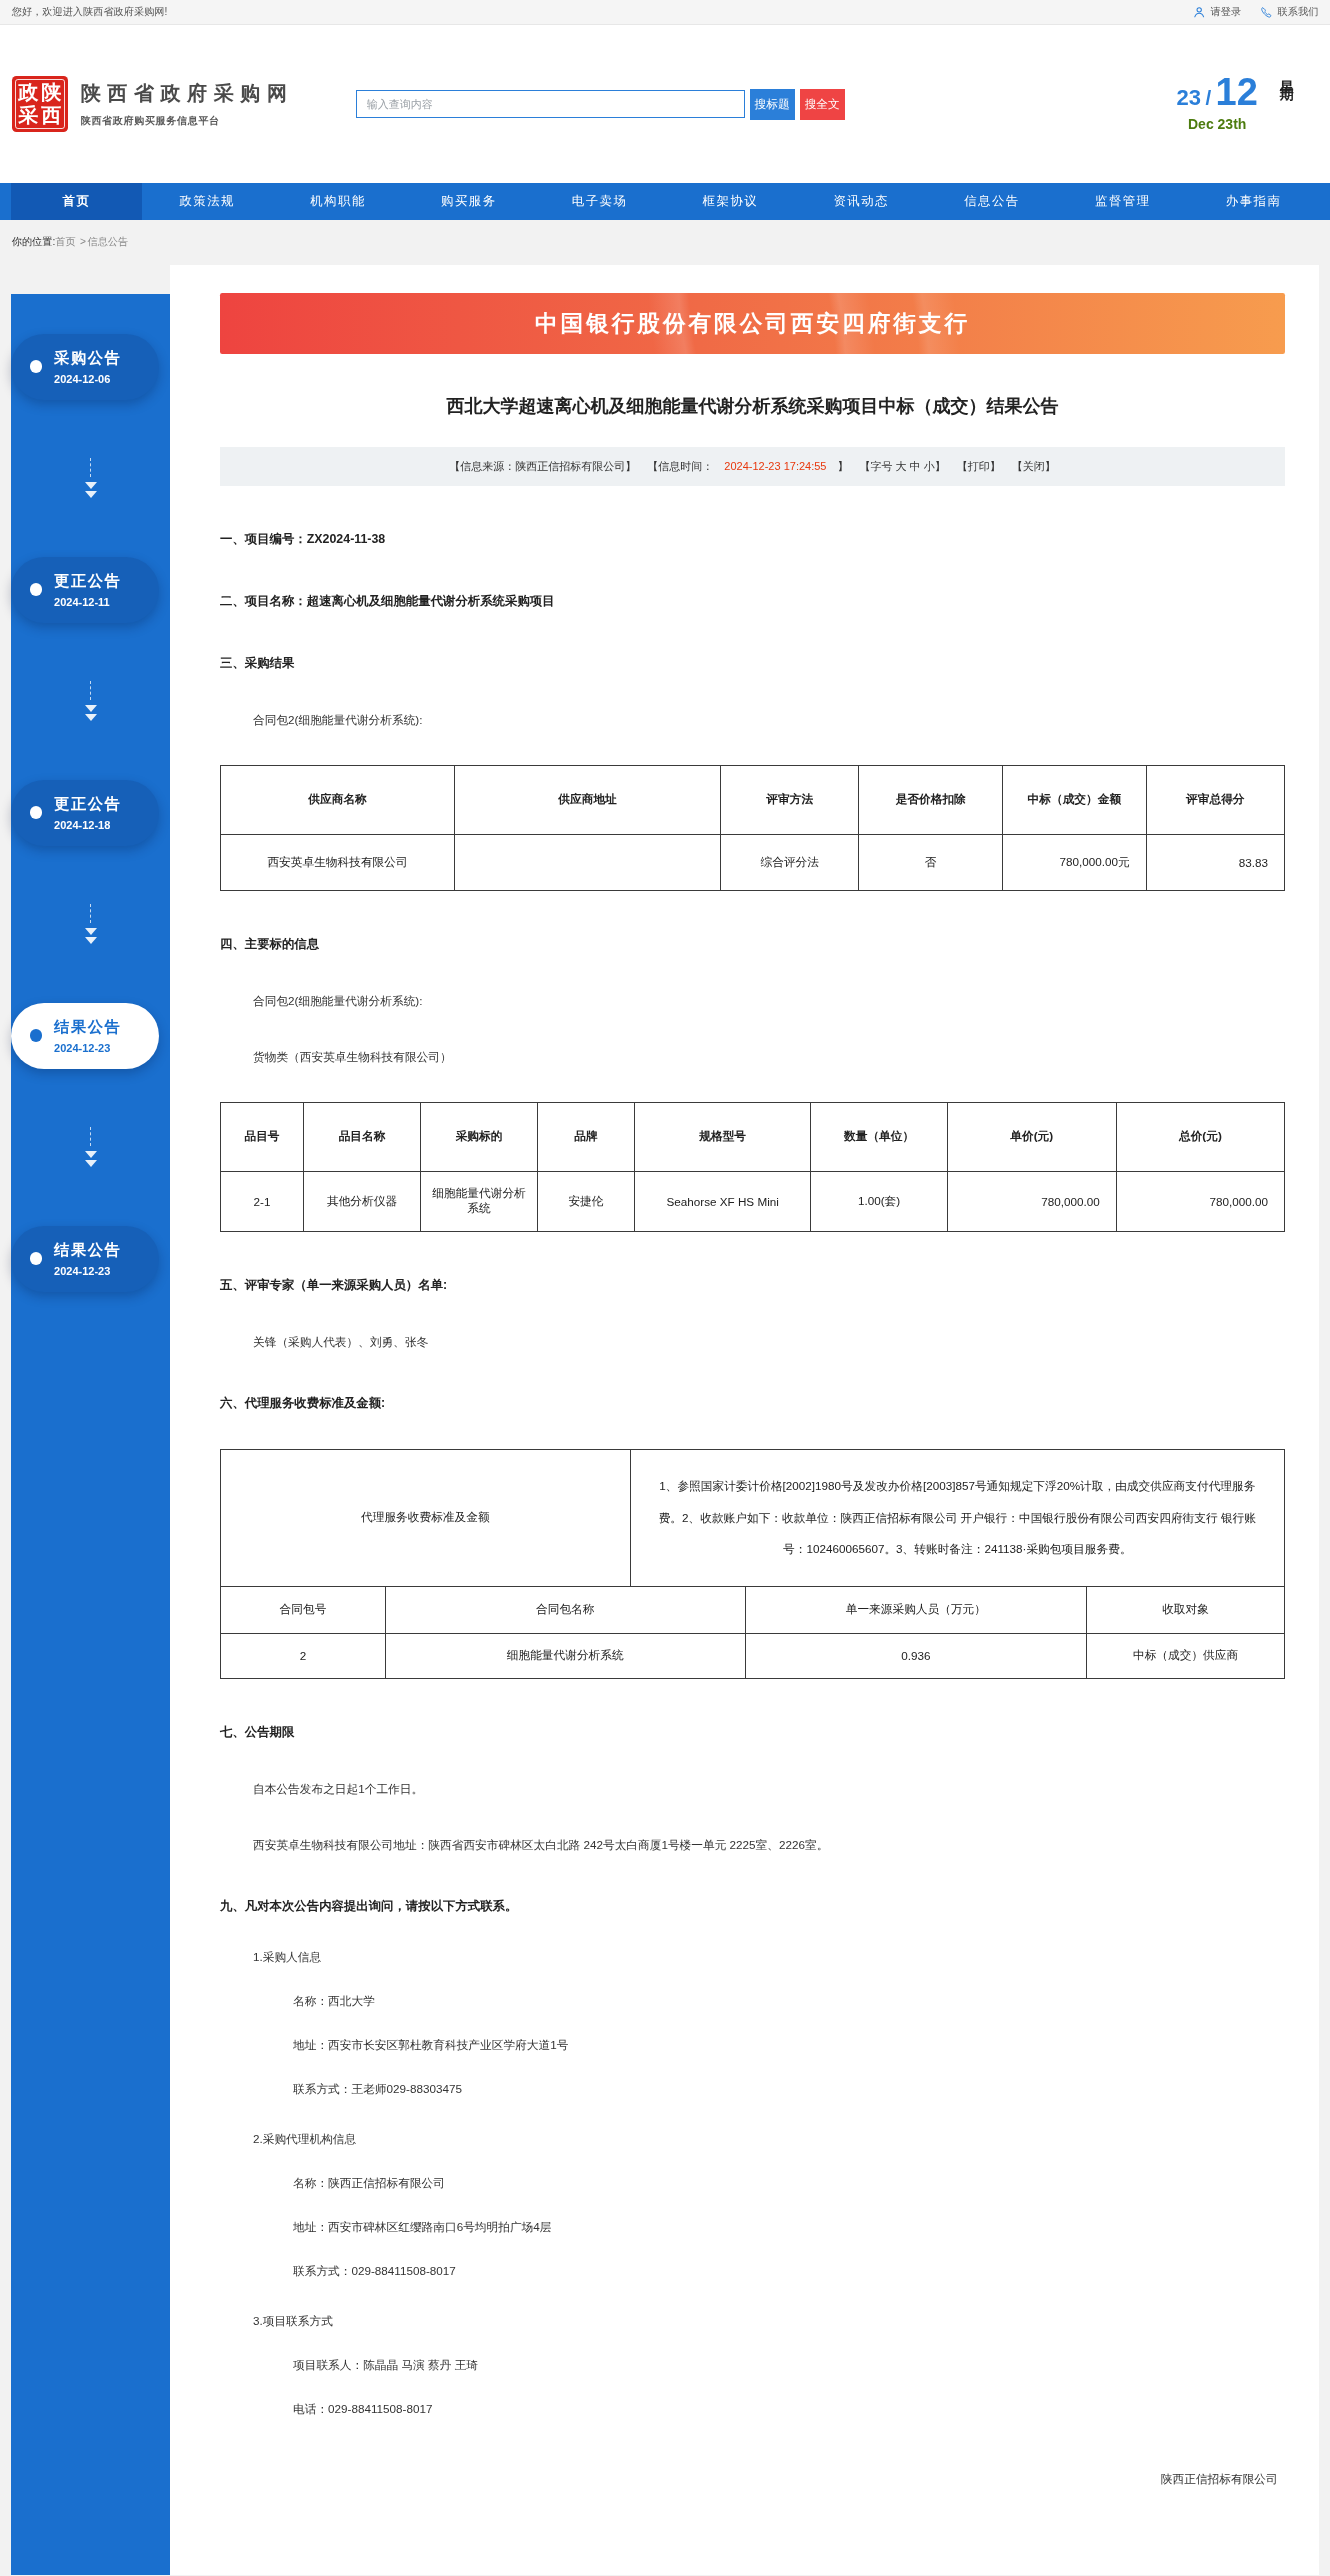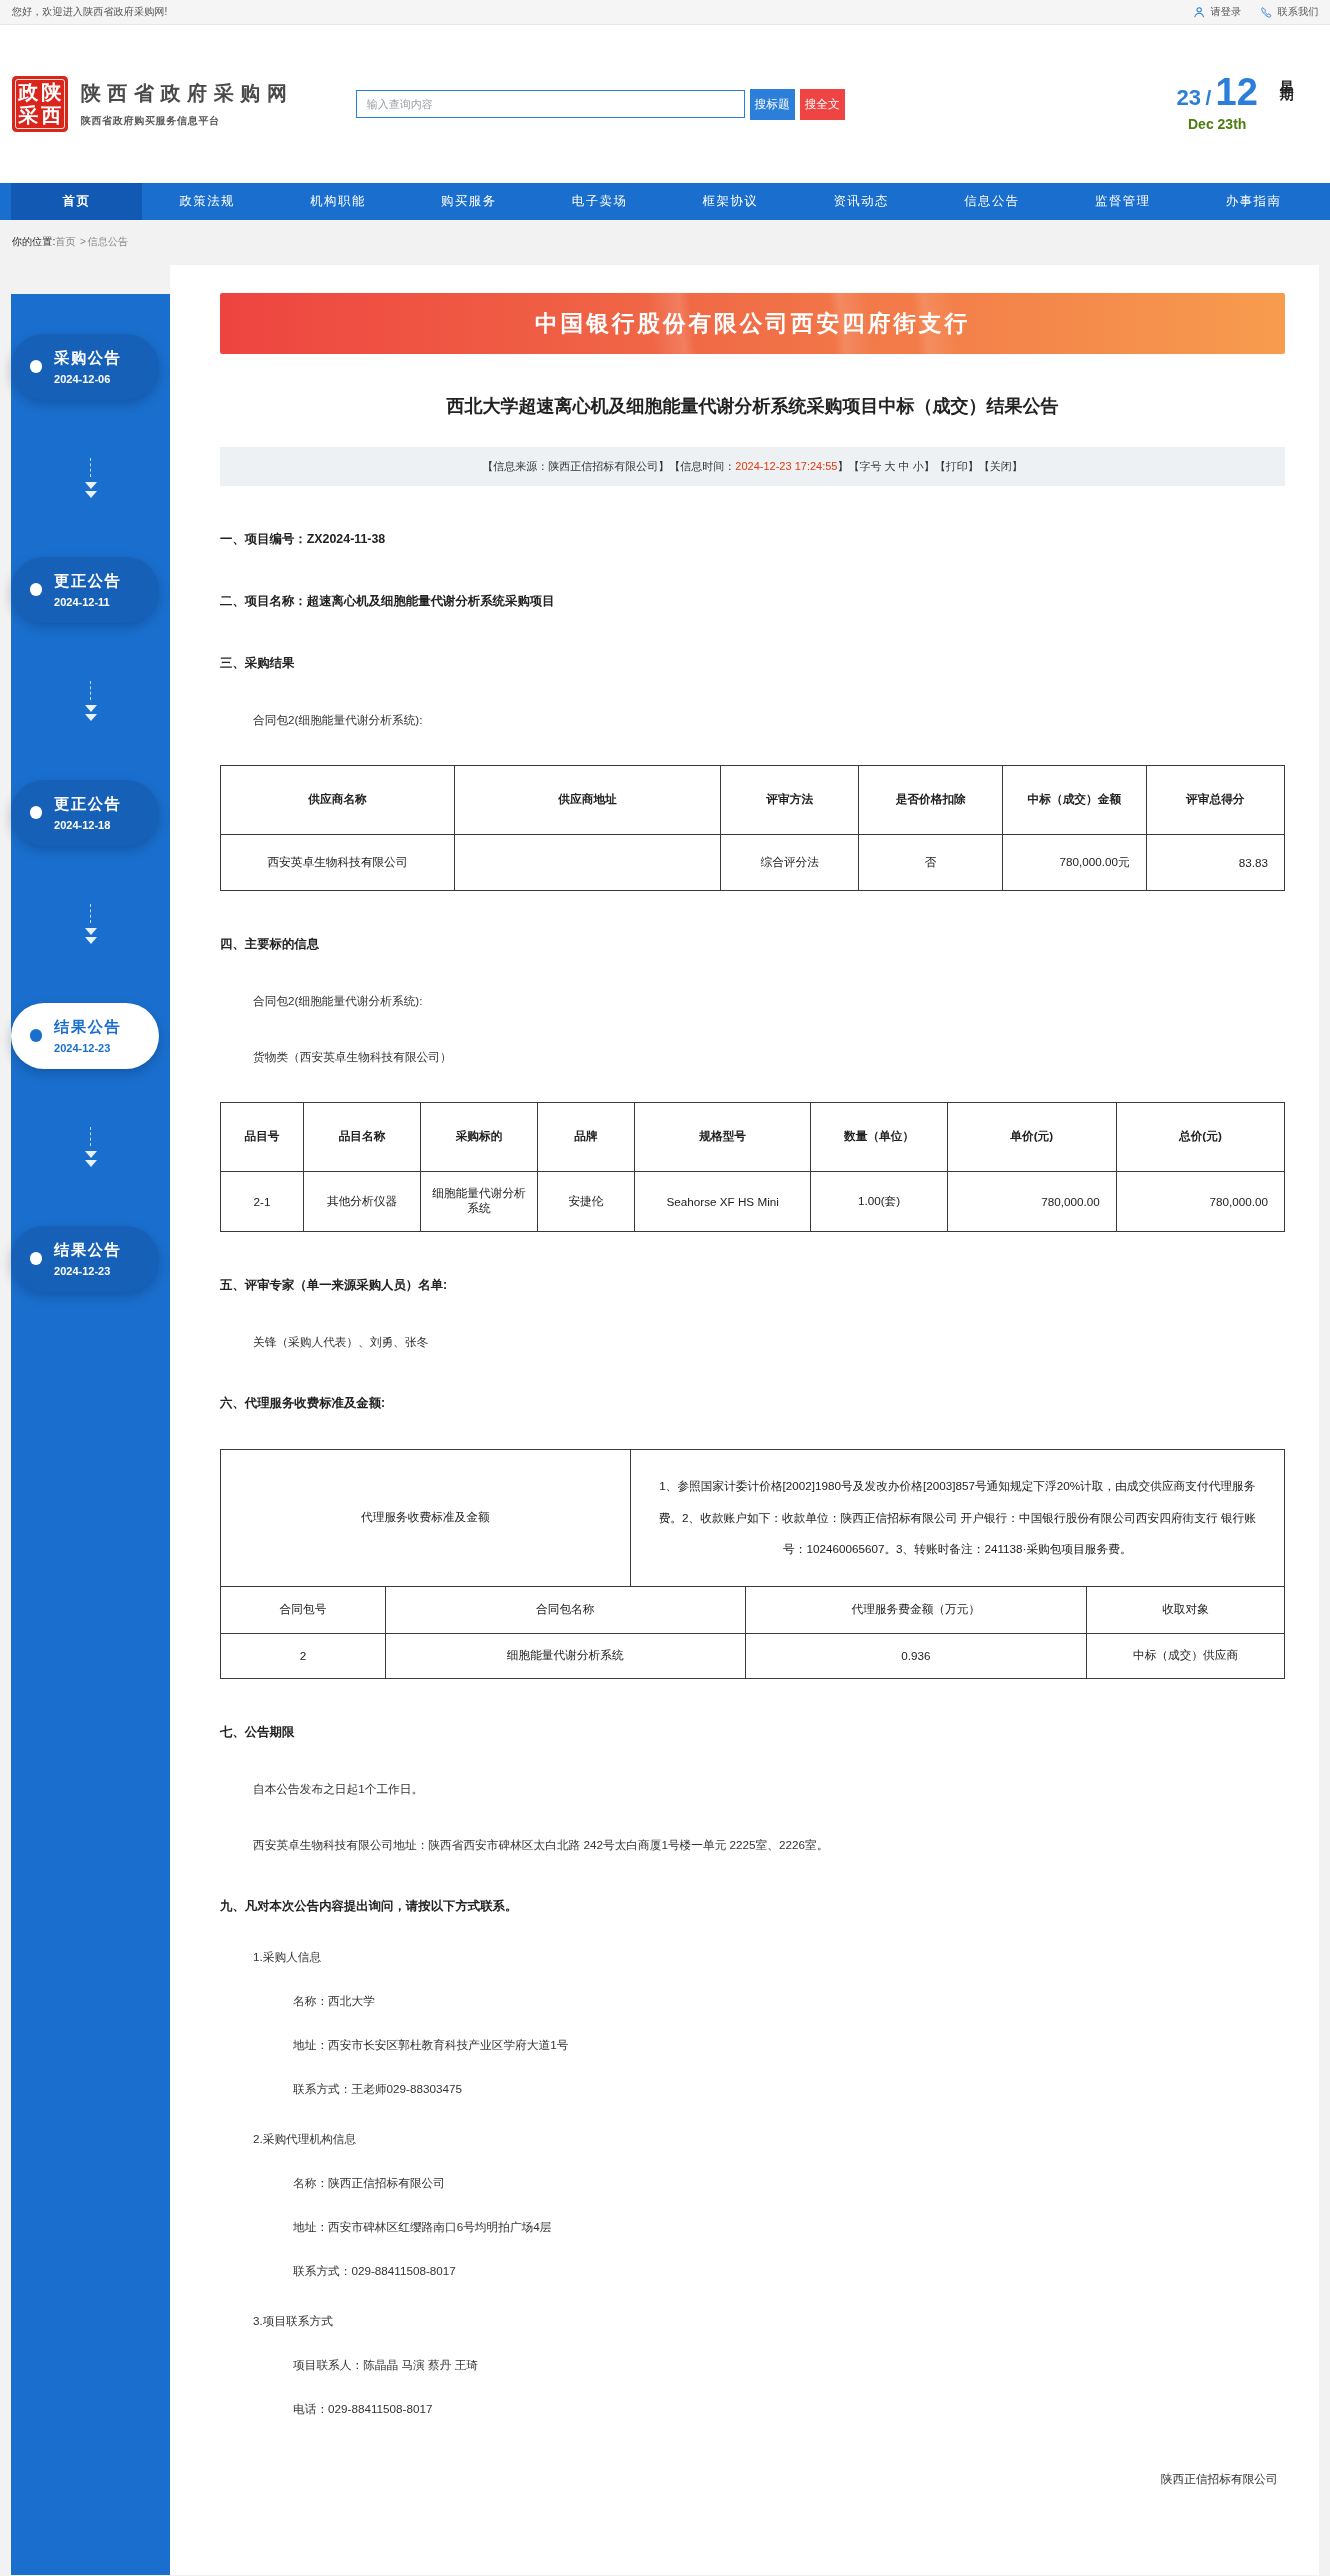--- a/index.html
+++ b/index.html
@@ -71,21 +71,21 @@
     background:linear-gradient(90deg,#ee4440 0%,#f06a46 45%,#f79c4e 100%);
     display:flex; align-items:center; justify-content:center; }
   .banner::before{ content:""; position:absolute; inset:0;
     background:
       radial-gradient(circle at 8% 160%, transparent 54%, rgba(255,255,255,.14) 55%, transparent 58%),
       radial-gradient(circle at 4% 180%, transparent 64%, rgba(255,255,255,.12) 65%, transparent 68%),
       radial-gradient(circle at 96% -60%, transparent 54%, rgba(255,255,255,.14) 55%, transparent 58%); }
   .banner-text{ color:#fff; font-size:22.7px; font-weight:bold; letter-spacing:2.9px; position:relative; }
   .article-title{ text-align:center; font-size:18px; font-weight:bold; color:#222; margin:40px 14.6px 29px; }
   .meta-bar{ background:#eef1f3; height:39px; display:flex; align-items:center; justify-content:center;
-    font-size:11px; color:#333; gap:0; }
+    font-size:11px; color:#333; gap:11px; }
   .meta-bar .time{ color:#e8380d; }
   .meta-bar .clickable{ cursor:pointer; }
   .sec-h{ font-weight:bold; font-size:12.4px; color:#222; margin:45px 0 0; }
   .sec-p{ margin:41px 0 0; padding-left:33px; }
   .contact-title{ margin:35px 0 0; padding-left:33px; }
   .contact-line{ margin:29px 0 0; padding-left:73px; }
   table{ border-collapse:collapse; width:100%; margin-top:37px; table-layout:fixed; }
   th,td{ border:0.7px solid #3a3a3a; text-align:center; font-size:11.7px; color:#222;
     padding:14.6px 7.3px; word-break:break-all; }
   th{ font-weight:bold; height:69px; }
@@ -341,21 +341,21 @@
       <colgroup>
           <col style="width:15.5%">
           <col style="width:33.8%">
           <col style="width:32.1%">
           <col style="width:18.6%">
         </colgroup>
       <tbody>
           <tr>
         <th>合同包号</th>
         <th>合同包名称</th>
-        <th>代理服务费金额（万元）</th>
+        <th>单一来源采购人员（万元）</th>
         <th>收取对象</th>
       </tr>
       <tr>
         <td style="height:41px">2</td>
         <td style="height:41px">细胞能量代谢分析系统</td>
         <td style="height:41px">0.936</td>
         <td style="height:41px">中标（成交）供应商</td>
       </tr>
     </tbody>
       </table>

